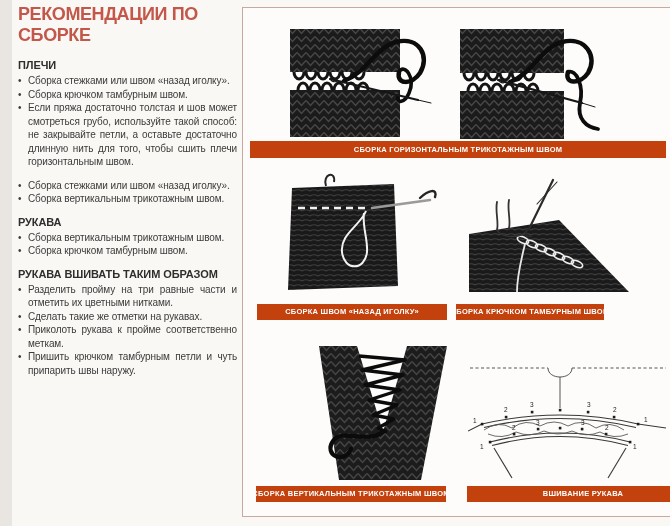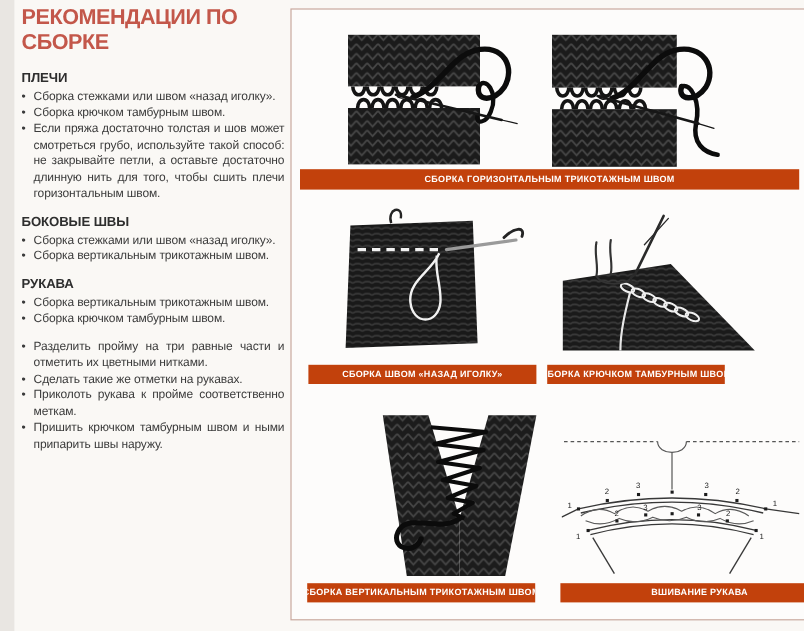--- a/index.html
+++ b/index.html
@@ -53,21 +53,20 @@
           <span class="bm">•</span>
           <span class="bt">Сборка крючком тамбурным швом.</span>
         </div>
       <div class="b">
           <span class="bm">•</span>
           <span class="bt">Если пряжа достаточно толстая и шов может смотреться грубо, используйте такой способ: не закрывайте петли, а оставьте достаточно длинную нить для того, чтобы сшить плечи горизонтальным швом.</span>
         </div>
     </div>
 
     <div class="sec">
-      <h2>БОКОВЫЕ ШВЫ</h2>
       <div class="b">
           <span class="bm">•</span>
           <span class="bt">Сборка стежками или швом «назад иголку».</span>
         </div>
       <div class="b">
           <span class="bm">•</span>
           <span class="bt">Сборка вертикальным трикотажным швом.</span>
         </div>
     </div>
 
@@ -77,35 +76,36 @@
           <span class="bm">•</span>
           <span class="bt">Сборка вертикальным трикотажным швом.</span>
         </div>
       <div class="b">
           <span class="bm">•</span>
           <span class="bt">Сборка крючком тамбурным швом.</span>
         </div>
     </div>
 
     <div class="sec">
+      <h2>РУКАВА ВШИВАТЬ ТАКИМ ОБРАЗОМ</h2>
       <div class="b">
           <span class="bm">•</span>
           <span class="bt">Разделить пройму на три равные части и отме­тить их цветными нитками.</span>
         </div>
       <div class="b">
           <span class="bm">•</span>
           <span class="bt">Сделать такие же отметки на рукавах.</span>
         </div>
       <div class="b">
           <span class="bm">•</span>
           <span class="bt">Приколоть рукава к пройме соответственно меткам.</span>
         </div>
       <div class="b">
           <span class="bm">•</span>
-          <span class="bt">Пришить крючком тамбурным швом и ными при­парить швы наружу.</span>
+          <span class="bt">Пришить крючком тамбурным петли и чуть при­парить швы наружу.</span>
         </div>
     </div>
   </div>
 
   <div class="panel"></div>
 
   <svg class="fig f1a" width="152" height="112" viewBox="0 0 152 112">
     <defs>
       <pattern id="k1" patternUnits="userSpaceOnUse" width="9" height="8">
         <rect width="9" height="8" fill="#1b1b1b"></rect>

